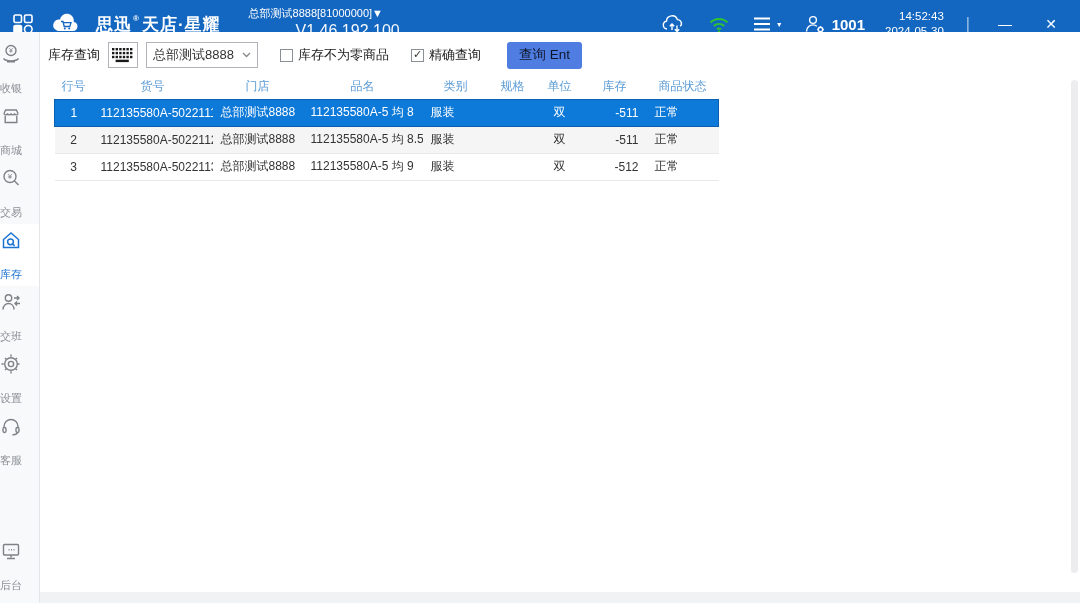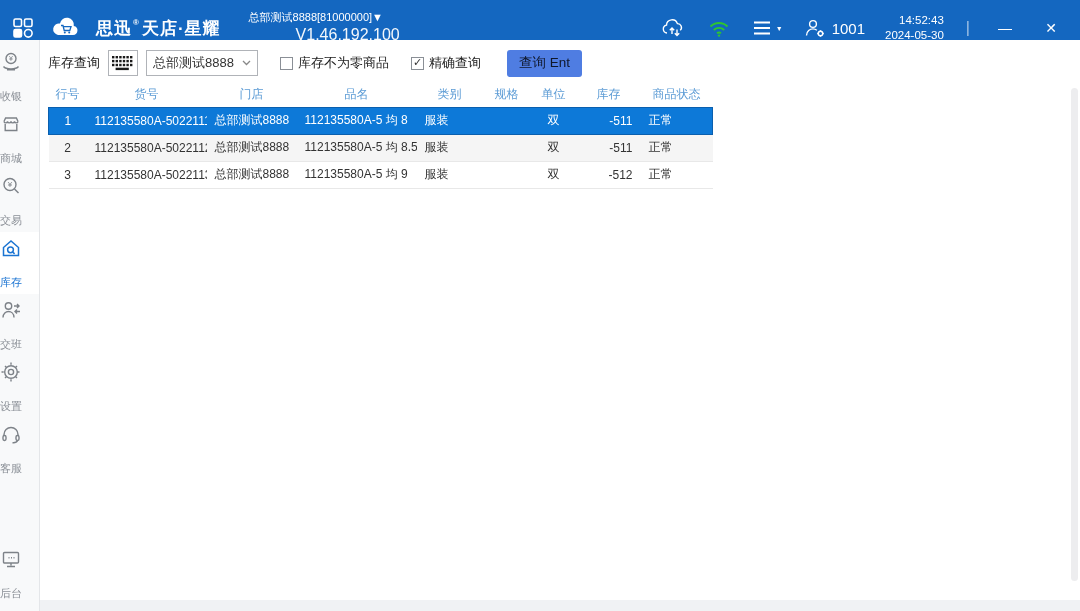--- a/index.html
+++ b/index.html
@@ -4,33 +4,33 @@
 <style>
   :root{
     --topbar:#1467c0; --selection:#0d79d8; --selection-border:#0a5fae;
     --button-blue:#4f7de2; --header-blue:#5b9bd5; --wifi-green:#2ec62e; --active-blue:#1b74d2;
   }
   *{margin:0;padding:0;box-sizing:border-box;}
   html,body{width:1080px;height:611px;overflow:hidden;}
   body{font-family:"Liberation Sans","DejaVu Sans",sans-serif;background:#fff;color:#333;font-size:13px;}
 
   
-  .topbar{height:40px;background:var(--topbar);display:flex;align-items:center;color:#fff;padding:16px 0 0 10px;}
+  .topbar{height:32px;background:var(--topbar);display:flex;align-items:center;color:#fff;padding:16px 0 0 10px;}
   .topbar .left{display:flex;align-items:center;gap:14px;}
   .apps-btn{width:26px;height:26px;display:flex;align-items:center;justify-content:center;cursor:pointer;}
   .logo{display:flex;align-items:center;}
   .brand{font-size:17px;font-weight:bold;letter-spacing:1px;display:flex;align-items:flex-start;white-space:nowrap;}
   .brand .reg{font-size:8px;margin:1px 2px 0 1px;}
   .storeblock{margin-left:14px;line-height:1.3;font-size:11px;white-space:nowrap;cursor:pointer;}
   .storeblock .ver{font-size:16px;opacity:.95;margin-left:47px;}
   .topbar .right{margin-left:auto;display:flex;align-items:center;gap:20px;padding-right:16px;}
   .tb-ic{display:flex;align-items:center;justify-content:center;cursor:pointer;}
   .menu-wrap{display:flex;align-items:center;gap:3px;cursor:pointer;}
   .menu-caret{font-size:7px;}
-  .user-wrap{display:flex;align-items:center;gap:5px;cursor:pointer;}
+  .user-wrap{display:flex;align-items:center;gap:5px;cursor:pointer;font-weight:bold;}
   .user-id{font-size:15px;}
   .clock{text-align:right;font-size:11.5px;line-height:1.3;white-space:nowrap;}
   .tb-divider{opacity:.6;font-size:16px;font-weight:100;margin:0 2px;}
   .win-btn{font-size:14px;width:26px;text-align:center;cursor:pointer;}
 
   
   .app{display:flex;height:571px;}
   .sidebar{width:40px;background:#f8f9fa;border-right:1px solid #e4e6e9;display:flex;flex-direction:column;align-items:stretch;padding-top:6px;}
   .side-item{height:62px;display:flex;flex-direction:column;justify-content:center;gap:16px;cursor:pointer;color:#8a8f96;}
   .side-item .side-label{font-size:11px;color:#8a8f96;}
@@ -50,21 +50,21 @@
   .q-input .sel{background:#3a88e8;color:#fff;padding:1px 1px;white-space:nowrap;}
   .kb-btn{width:30px;height:26px;border:1px solid #b0b3b8;background:#fff;display:flex;align-items:center;justify-content:center;cursor:pointer;}
   .store-select{width:112px;height:26px;border:1px solid #b0b3b8;background:#fff;display:flex;align-items:center;justify-content:space-between;padding:0 6px;font-size:13px;cursor:pointer;}
   .chk-wrap{display:flex;align-items:center;gap:5px;margin-left:14px;cursor:pointer;font-size:13px;color:#222;white-space:nowrap;}
   .chk{width:13px;height:13px;border:1px solid #8a8f96;background:#fff;display:inline-flex;align-items:center;justify-content:center;font-size:11px;color:#333;line-height:1;}
   .chk.checked::after{content:"✓";margin-top:-1px;}
   .search-btn{margin-left:18px;height:27px;padding:0 12px;background:var(--button-blue);color:#0f172a;border:none;border-radius:3px;font-size:13.5px;cursor:pointer;white-space:nowrap;}
 
   
   .tablewrap{padding:2px 0 0 8px;}
-  table{border-collapse:collapse;table-layout:fixed;width:664px;}
+  table{border-collapse:collapse;table-layout:fixed;width:664px;margin-left:6px;}
   th{font-weight:normal;color:var(--header-blue);font-size:12px;height:24px;text-align:center;overflow:hidden;white-space:nowrap;}
   td{height:27px;font-size:12px;color:#333;padding:0 8px;border-bottom:1px solid #e8e8e8;overflow:hidden;white-space:nowrap;}
   td.c{text-align:center;} td.r{text-align:right;} td.l{text-align:left;}
   tr.trow{cursor:pointer;background:#fff;}
   tr.trow.alt{background:#f5f5f5;}
   tr.trow.selected{background:var(--selection);}
   tr.trow.selected td{color:#fff;border-bottom:1px solid var(--selection-border);border-top:1px solid var(--selection-border);}
   tr.trow.selected td:first-child{border-left:1px solid var(--selection-border);}
   tr.trow.selected td:last-child{border-right:1px solid var(--selection-border);}
 

